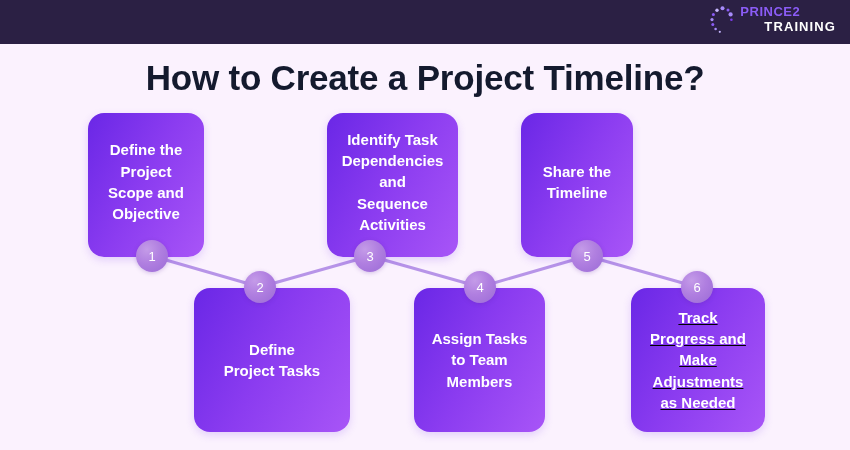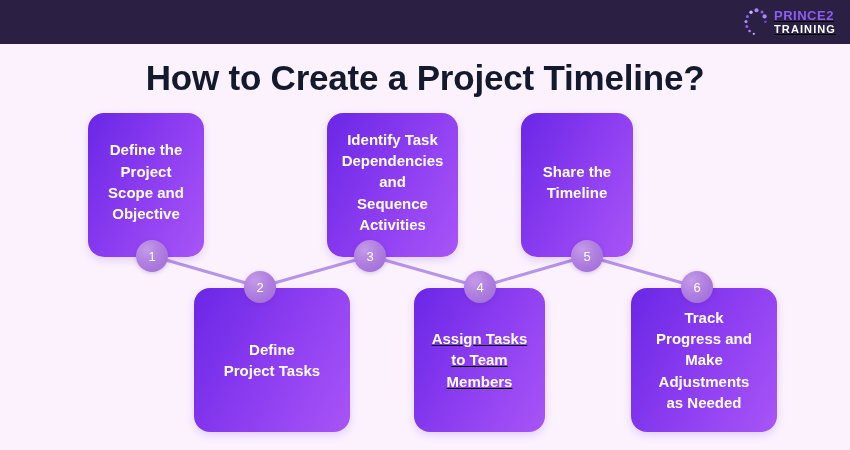--- a/index.html
+++ b/index.html
@@ -17,31 +17,31 @@
 
   
   .topbar {
     position:absolute; left:0; top:0;
     width:850px; height:44px;
     background:#2B2044;
   }
   .logo {
     position:absolute; right:14px; top:5px;
     height:34px;
-    display:flex; align-items:center; gap:5px;text-decoration:underline;
+    display:flex; gap:5px;
   }
   .logo-mark { width:26px; height:30px; position:relative; }
   .logo-text { display:flex; flex-direction:column; line-height:1; }
   .logo-prince {
     font-size:13px; font-weight:bold; letter-spacing:.5px;
     color:#8B5CF6;
   }
   .logo-training {
-    font-size:11px; font-weight:bold; letter-spacing:1.1px;
-    color:#FFFFFF; margin-top:2px;
+    font-size:13px; font-weight:bold; letter-spacing:1.1px;
+    color:#FFFFFF; margin-top:2px;margin-left:24px;
   }
 
   
   .title {
     position:absolute; left:0; top:58px;
     width:850px; text-align:center;
     font-size:35px; font-weight:bold;
     color:#141A2E;
     letter-spacing:-0.2px;
   }
@@ -122,28 +122,28 @@
         </div>
         <div class="badge" style="left: 136px; top: 240px;">1</div>
         <div class="card bottom" style="left: 194px; top: 288px; width: 156px; height: 144px;">
           <div class="card-label">Define<br>Project Tasks</div>
         </div>
         <div class="badge" style="left: 244px; top: 271px;">2</div>
         <div class="card top" style="left: 304px; top: 113px; width: 131px; height: 144px; margin-left: 23px;">
           <div class="card-label">Identify Task<br>Dependencies<br>and<br>Sequence<br>Activities</div>
         </div>
         <div class="badge" style="left: 354px; top: 240px;">3</div>
-        <div class="card bottom" style="left: 414px; top: 288px; width: 131px; height: 144px; text-decoration: underline;">
+        <div class="card bottom" style="left: 414px; top: 288px; width: 131px; height: 144px;">
           <div class="card-label">Assign Tasks<br>to Team<br>Members</div>
         </div>
         <div class="badge" style="left: 464px; top: 271px;">4</div>
         <div class="card top" style="left: 521px; top: 113px; width: 112px; height: 144px;">
           <div class="card-label">Share the<br>Timeline</div>
         </div>
         <div class="badge" style="left: 571px; top: 240px;">5</div>
-        <div class="card bottom" style="left: 631px; top: 288px; width: 146px; height: 144px;">
+        <div class="card bottom" style="left: 631px; top: 288px; width: 134px; height: 144px; text-decoration: underline;">
           <div class="card-label">Track<br>Progress and<br>Make<br>Adjustments<br>as Needed</div>
         </div>
         <div class="badge" style="left: 681px; top: 271px;">6</div>
       </div>
   </div>
 
 </div>
 
 </body></html>

